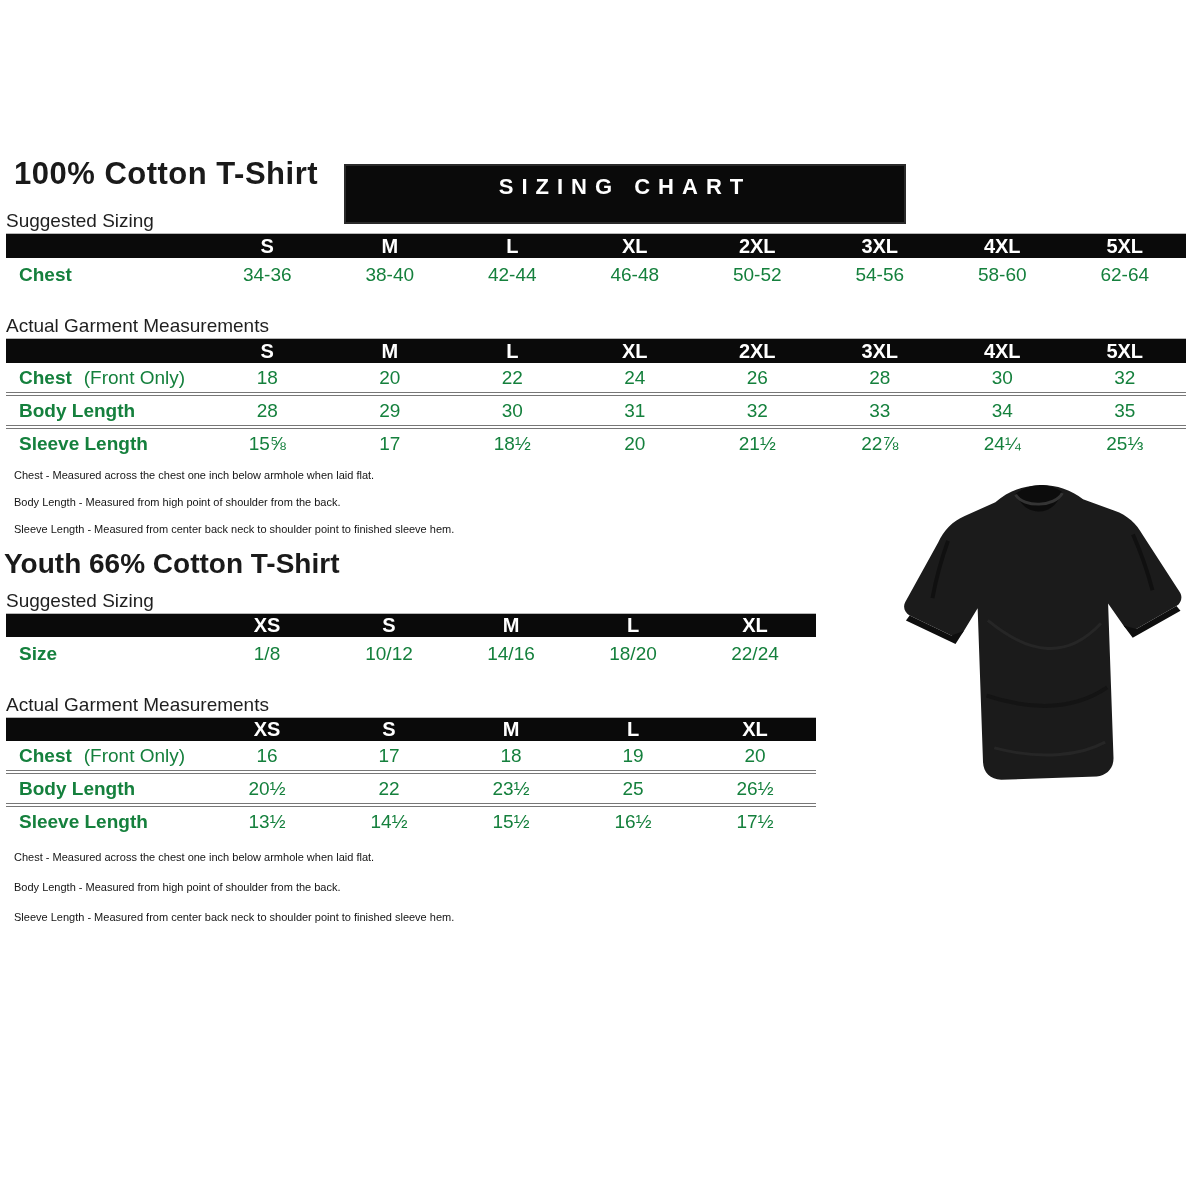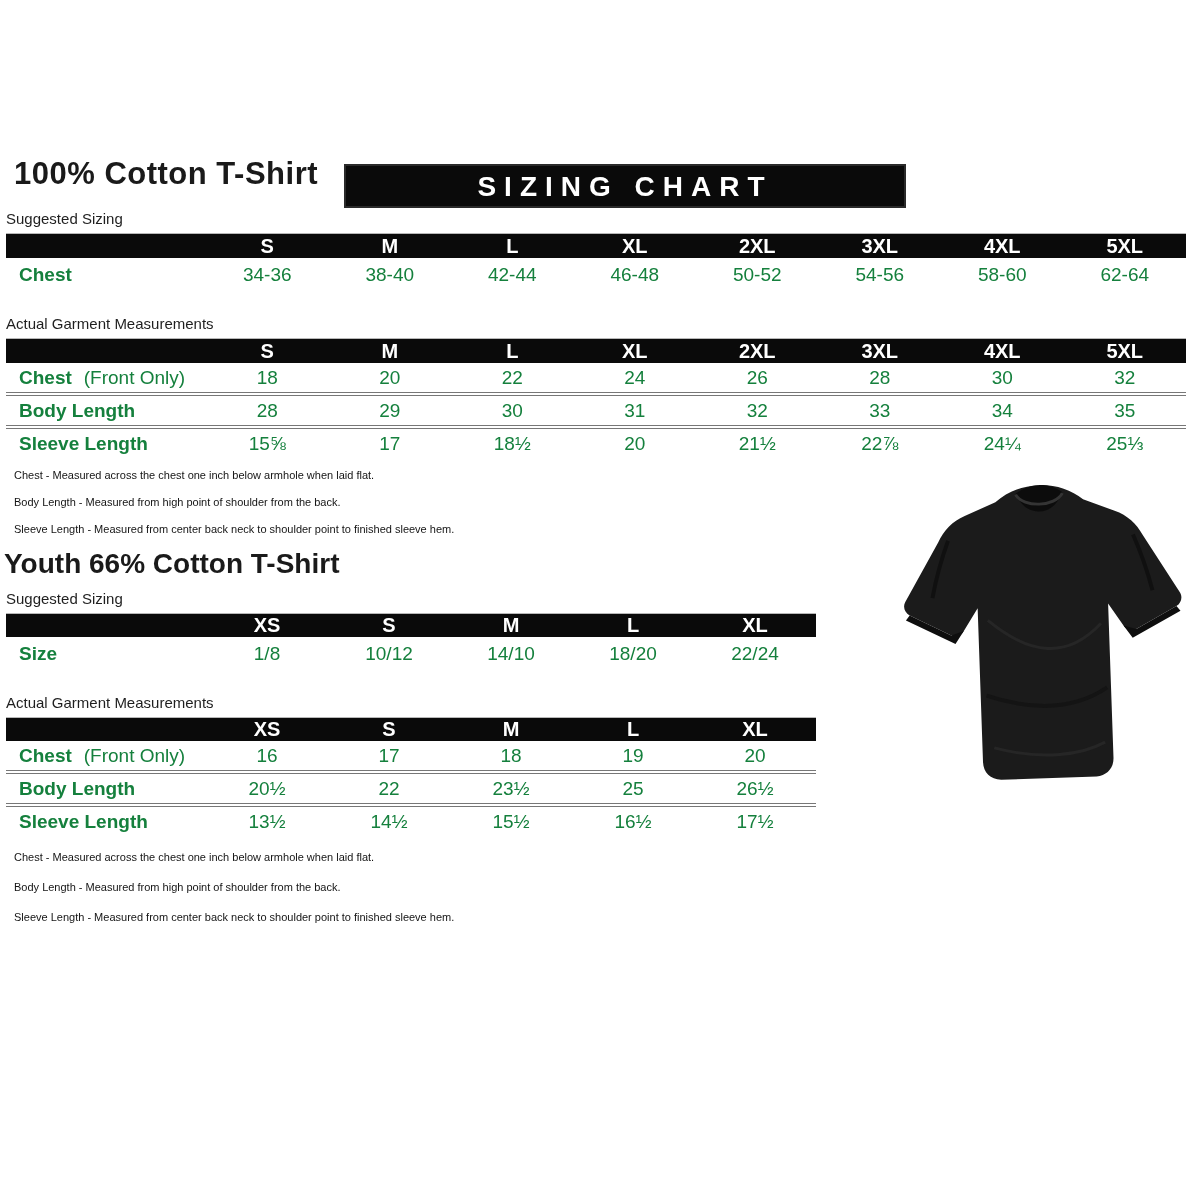--- a/index.html
+++ b/index.html
@@ -6,27 +6,27 @@
   body{
     width:1200px;height:1200px;background:#ffffff;
     font-family:"Liberation Sans", sans-serif;color:#161616;
     position:relative;overflow:hidden;
   }
   .abs{position:absolute;}
 
   
   .main-title{left:14px;top:156px;font-size:31px;font-weight:bold;letter-spacing:0.5px;color:#1a1a1a;}
   .banner{
-    left:346px;top:166px;width:558px;height:40px;background:#0a0a0a;
-    color:#ffffff;font-size:28px;font-weight:bold;letter-spacing:8px;
+    left:346px;top:166px;width:558px;height:56px;background:#0a0a0a;
+    color:#ffffff;font-size:22px;font-weight:bold;letter-spacing:8px;
     text-align:center;line-height:41px;
     box-shadow:0 0 0 2px #2a2a2a;
   }
   .youth-title{left:4px;top:548px;font-size:28px;font-weight:bold;color:#1a1a1a;}
-  .section-label{font-size:15px;color:#1f1f1f;}
+  .section-label{font-size:19px;color:#1f1f1f;}
 
   
   .szt table{width:100%;border-collapse:collapse;table-layout:fixed;}
   .szt{border-top:1px solid #b8b8b8;}
   .szt thead th{
     background:#0a0a0a;color:#ffffff;font-size:20px;font-weight:bold;
     text-align:center;padding:0;
   }
   .szt.adult thead th{height:24px;}
   .szt.youth thead th{height:19px;}
@@ -189,21 +189,21 @@
         <th>M</th>
         <th>L</th>
         <th>XL</th>
       </tr>
     </thead>
     <tbody>
       <tr class="row-tall">
         <td class="rowlabel">Size</td>
         <td>1/8</td>
         <td>10/12</td>
-        <td>14/10</td>
+        <td>14/16</td>
         <td>18/20</td>
         <td>22/24</td>
       </tr>
     </tbody>
   </table>
 </div>
 
 <div class="abs section-label" style="left:6px;top:694px;">Actual Garment Measurements</div>
 
 <div class="abs szt youth" style="left:6px;top:717px;width:810px;">

